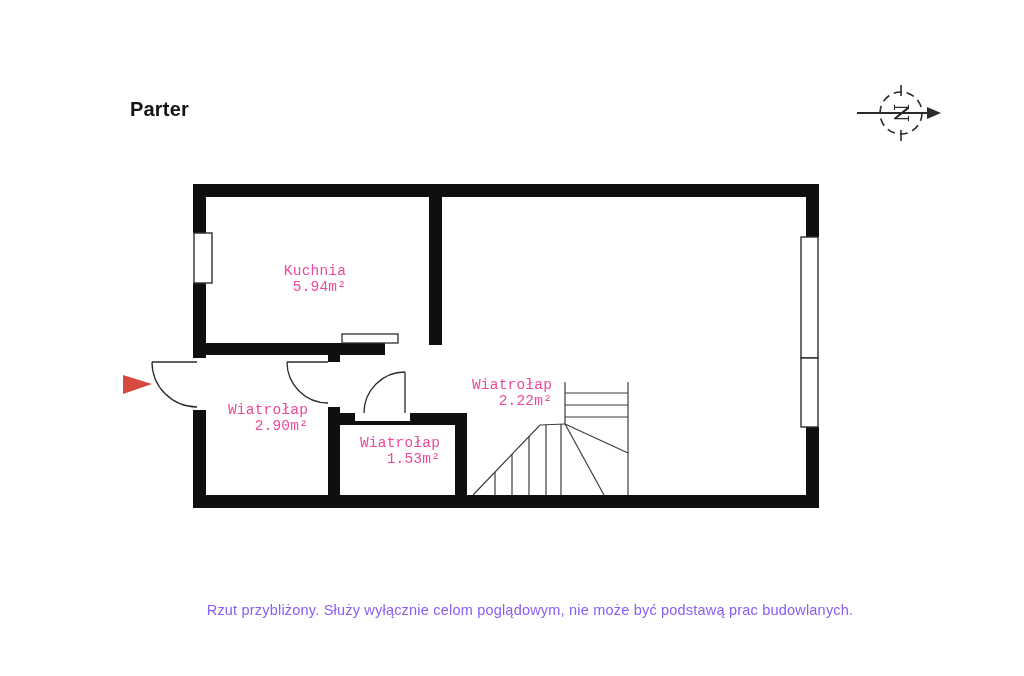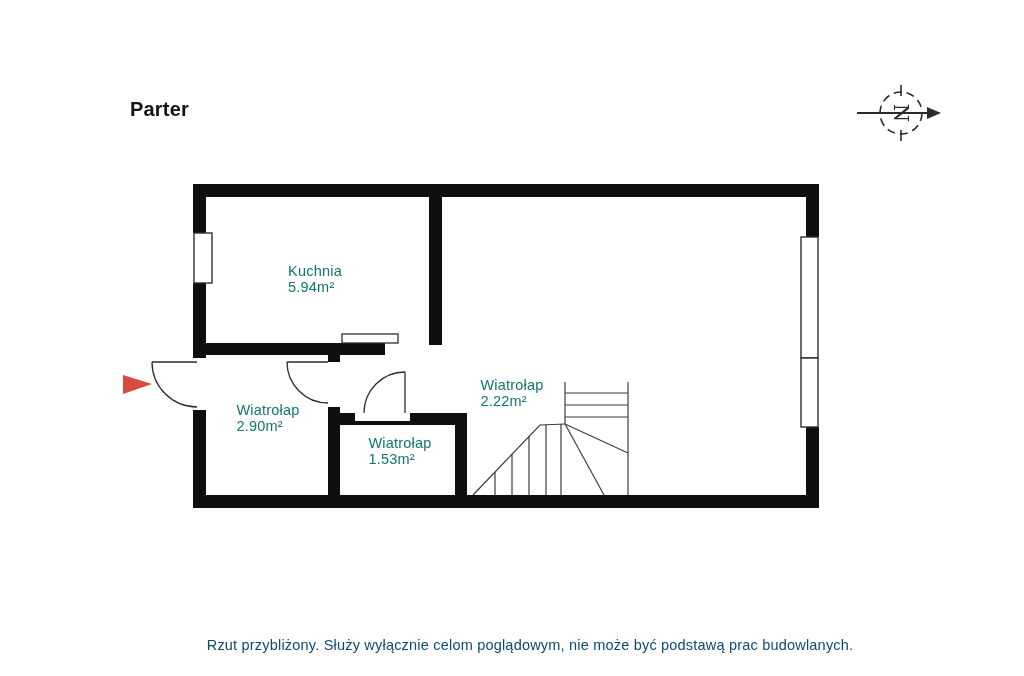--- a/index.html
+++ b/index.html
@@ -10,26 +10,26 @@
     overflow:hidden;
     font-family:"Liberation Sans","DejaVu Sans",sans-serif;
   }
   .plan-svg{position:absolute;left:0;top:0;}
   .title{
     position:absolute;left:130px;top:98px;
     font-size:20px;font-weight:700;color:#141414;letter-spacing:.2px;
   }
   .room-label{
     position:absolute;transform:translate(-50%,-50%);
-    text-align:left;color:#0f766e;
-    font-size:14.5px;line-height:15.5px;letter-spacing:.2px;white-space:nowrap;
+    text-align:right;color:#ec4899;
+    font-size:14.5px;line-height:15.5px;letter-spacing:.2px;white-space:nowrap;font-family:Liberation Mono, monospace;
   }
   .disclaimer{
-    position:absolute;left:36px;top:637px;width:988px;
-    text-align:center;color:#0c4a6e;
+    position:absolute;left:36px;top:602px;width:988px;
+    text-align:center;color:#8b5cf6;
     font-size:14.5px;font-weight:300;letter-spacing:.2px;
   }
 </style>
 </head>
 <body>
 
 <div class="canvas">
 
   <div class="title">Parter</div>
 

